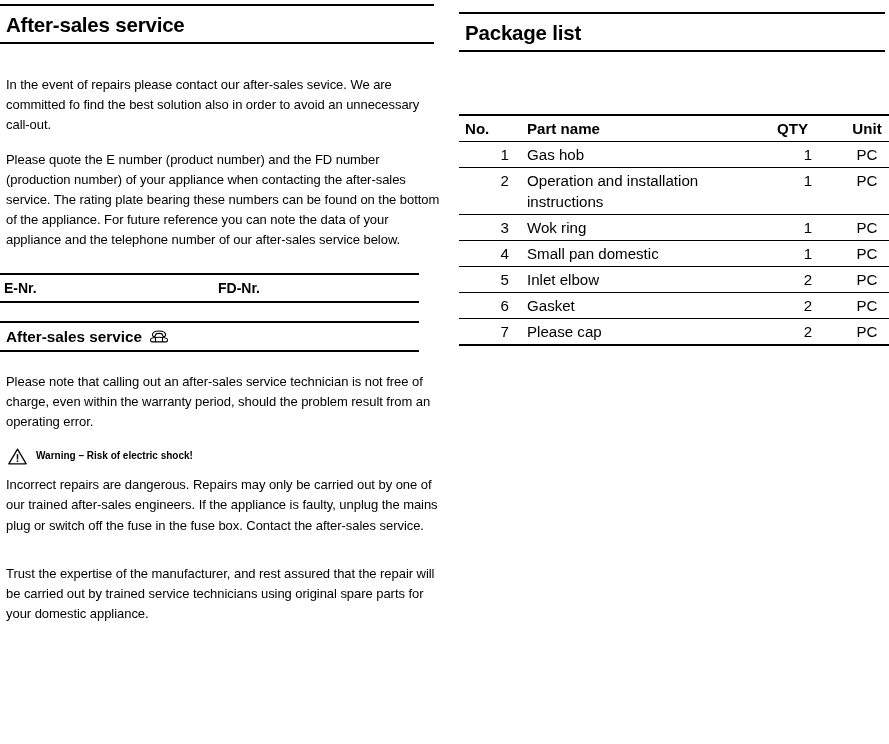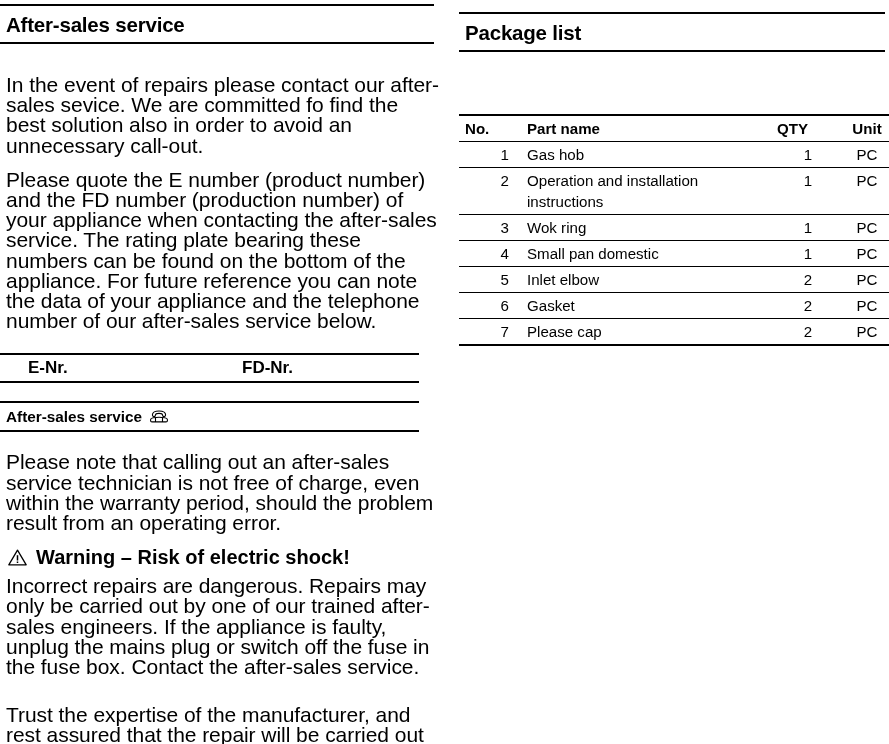--- a/index.html
+++ b/index.html
@@ -55,43 +55,42 @@
     font-size: 20.5px;
     font-weight: bold;
     line-height: 27px;
     letter-spacing: -0.2px;
   }
 
   
   p.body {
     margin: 0;
     padding: 0 0 0 6px;
-    font-size: 21px;
+    font-size: 13px;
     line-height: 20.2px;
     letter-spacing: -0.05px;
   }
   .gap-intro { height: 31px; }
   .para-gap  { height: 14px; }
 
   
   .field-block {
     width: 419px;
     border-top: 2.2px solid #000;
     border-bottom: 2.2px solid #000;
     padding: 3px 0 3px 0;
     box-sizing: border-box;
   }
   .field-row {
     position: relative;
     height: 20px;
     padding-left: 4px;
-    font-size: 17px;
+    font-size: 14px;
     font-weight: bold;
     line-height: 20px;
-    margin-left: 24px;
   }
   .field-row .fd {
     position: absolute;
     left: 218px;
     top: 0;
   }
   .block-gap { height: 18px; }
 
   .service-row {
     position: relative;
@@ -110,21 +109,21 @@
     height: 15px;
   }
   .phone-icon svg { display: block; }
 
   
   .warning-row {
     display: flex;
     align-items: center;
     gap: 9px;
     padding-left: 8px;
-    font-size: 20px;
+    font-size: 10px;
     font-weight: bold;
     line-height: 20px;
   }
   .warn-icon {
     display: inline-block;
     width: 19px;
     height: 17px;
     flex: 0 0 auto;
   }
   .warn-icon svg { display: block; }

